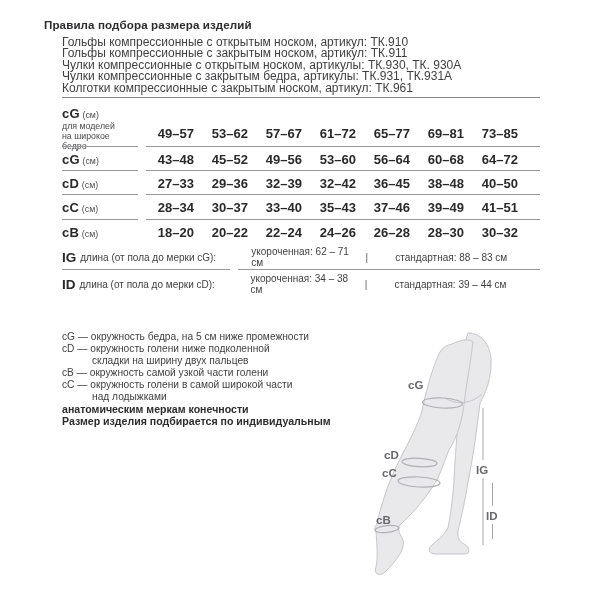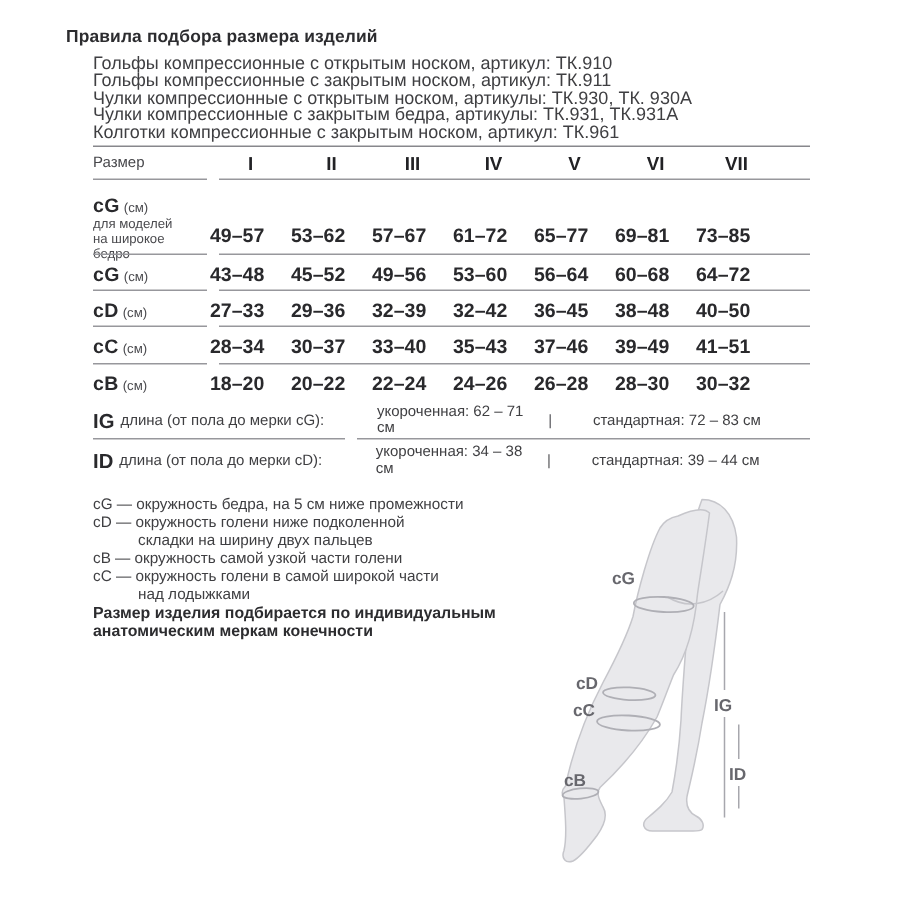--- a/index.html
+++ b/index.html
@@ -21,21 +21,21 @@
   .trow-header{height:23px}
   .trow-wide{height:50px;align-items:stretch}
   .trow-s{height:24px}
   .trow-c{height:25px}
   .tlabel{width:78px;flex:none;font-size:10px;color:#47474b}
   .tlabel b{font-size:13px;color:#29292c;letter-spacing:.2px}
   .tlabel .unit{font-size:8.8px;color:#4a4a4e}
   .trow-wide .tlabel{padding-top:9px}
   .wide-note{font-size:8.8px;line-height:9.8px;color:#4a4a4e;width:58px;margin-top:1px}
   .cells{display:flex;flex:none}
-  .cell{width:54px;text-align:left;font-weight:bold;font-size:13px;color:#29292c}
+  .cell{width:54px;text-align:right;font-weight:bold;font-size:13px;color:#29292c}
   .col-head{width:54px;text-align:center;font-weight:bold;font-size:12.5px;color:#222225}
   .trow-wide .cells{align-items:flex-end;padding-bottom:6px}
   .lnL{position:absolute;bottom:0;left:0;width:76px;height:1px;background:#97979c}
   .lnR{position:absolute;bottom:0;left:84px;right:0;height:1px;background:#97979c}
   .lnL2{position:absolute;bottom:0;left:0;width:168px;height:1px;background:#97979c}
   .lnR2{position:absolute;bottom:0;left:176px;right:0;height:1px;background:#97979c}
 
   
   .lrow{position:relative;display:flex;align-items:center;font-size:10px;color:#3f3f42}
   .lrow-ig{height:26px}
@@ -64,34 +64,20 @@
   <div>Гольфы компрессионные с открытым носком, артикул: ТК.910</div>
   <div>Гольфы компрессионные с закрытым носком, артикул: ТК.911</div>
   <div>Чулки компрессионные с открытым носком, артикулы: ТК.930, ТК. 930А</div>
   <div>Чулки компрессионные с закрытым бедра, артикулы: ТК.931, ТК.931А</div>
   <div>Колготки компрессионные с закрытым носком, артикул: ТК.961</div>
 </div>
 
 <div class="abs" id="size-table">
   <i class="top-rule"></i>
 
-  <div class="trow trow-header">
-    <div class="tlabel">Размер</div>
-    <div class="cells">
-      <div class="col-head">I</div>
-      <div class="col-head">II</div>
-      <div class="col-head">III</div>
-      <div class="col-head">IV</div>
-      <div class="col-head">V</div>
-      <div class="col-head">VI</div>
-      <div class="col-head">VII</div>
-    </div>
-    <i class="lnL"></i>
-      <i class="lnR"></i>
-  </div>
 
   <div class="trow trow-wide">
     <div class="tlabel">
       <div><b>cG</b> <span class="unit">(см)</span>
         <div class="wide-note">для моделей на широкое бедро</div>
       </div>
     </div>
     <div class="cells">
       <div class="cell">49–57</div>
       <div class="cell">53–62</div>
@@ -161,21 +147,21 @@
       <div class="cell">28–30</div>
       <div class="cell">30–32</div>
     </div>
   </div>
 
   <div class="lrow lrow-ig">
     <span class="lterm">IG</span>
     <span class="llabel">длина (от пола до мерки cG):</span>
     <span class="lval1">укороченная: 62 – 71 см</span>
     <span class="lsep">|</span>
-    <span class="lval2">стандартная: 72 – 83 см</span>
+    <span class="lval2">стандартная: 88 – 83 см</span>
     <i class="lnL2"></i>
       <i class="lnR2"></i>
   </div>
   <div class="lrow lrow-id">
     <span class="lterm">ID</span>
     <span class="llabel">длина (от пола до мерки cD):</span>
     <span class="lval1">укороченная: 34 – 38 см</span>
     <span class="lsep">|</span>
     <span class="lval2">стандартная: 39 – 44 см</span>
   </div>
@@ -184,22 +170,22 @@
 <div class="abs" id="defs">
   <div>cG — окружность бедра, на 5 см ниже промежности</div>
   <div>cD — окружность голени ниже подколенной</div>
   <div class="ind">складки на ширину двух пальцев</div>
   <div>cB — окружность самой узкой части голени</div>
   <div>cC — окружность голени в самой широкой части</div>
   <div class="ind">над лодыжками</div>
 </div>
 
 <div class="abs" id="fit-note">
+  <div>анатомическим меркам конечности</div>
   <div>Размер изделия подбирается по индивидуальным</div>
-  <div>анатомическим меркам конечности</div>
 </div>
 
 <div class="abs" id="figure">
   <svg viewBox="0 0 210 260" width="210" height="260" xmlns="http://www.w3.org/2000/svg">
     <g fill="#e9e9ec" stroke="#c6c6cb" stroke-width="1" stroke-linejoin="round">
       <path d="M 138,3
         C 150,3 159,12 161,28
         C 162,48 156,62 150,73
         C 147,98 144,122 138,152
         C 134,177 130,192 128,201

